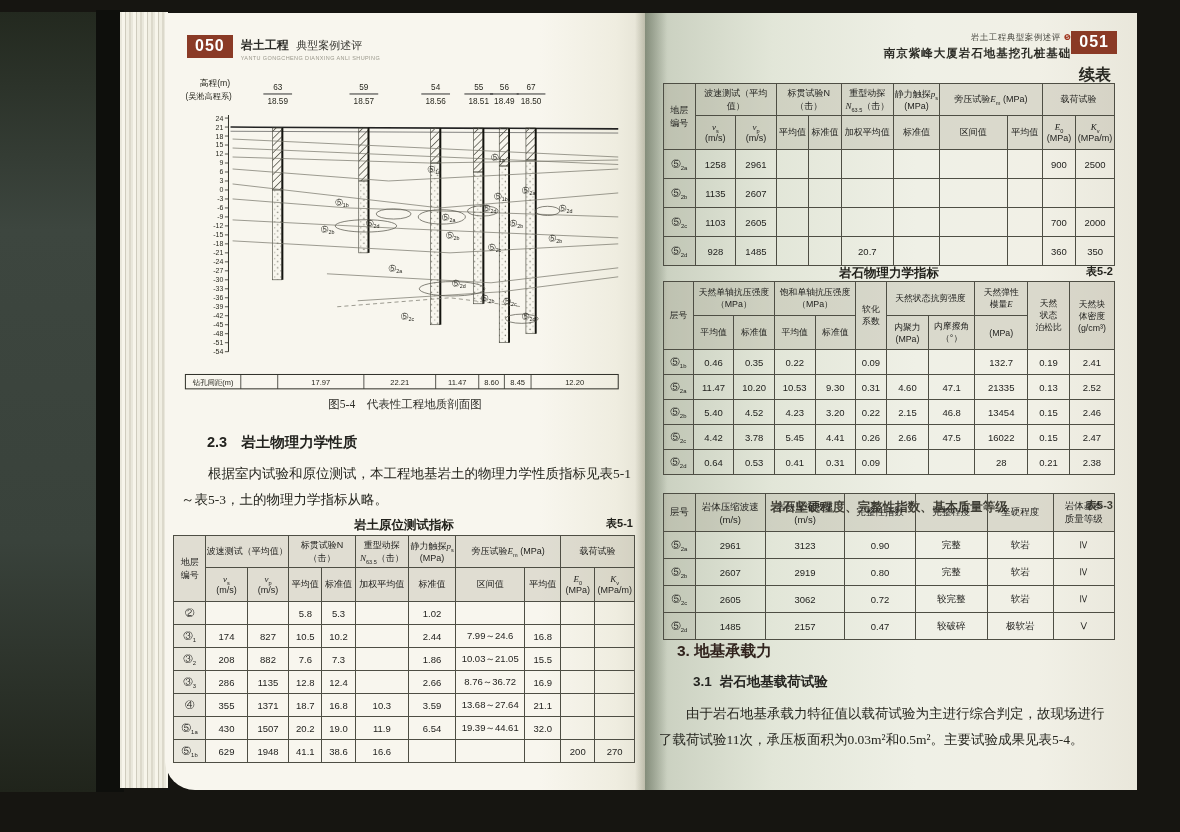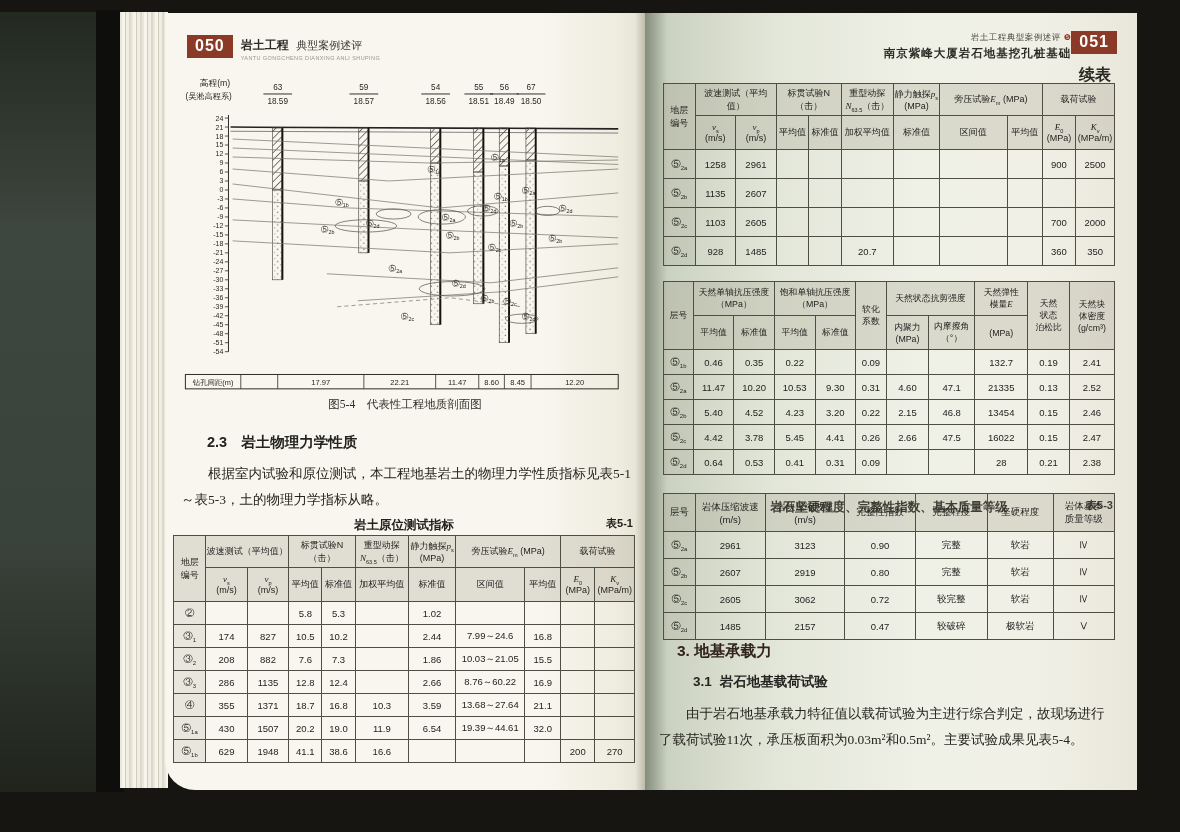--- a/index.html
+++ b/index.html
@@ -356,21 +356,21 @@
           <td></td>
         </tr>
         <tr>
           <td class="layer-cell"><span>③</span><sub>3</sub></td>
           <td>286</td>
           <td>1135</td>
           <td>12.8</td>
           <td>12.4</td>
           <td></td>
           <td>2.66</td>
-          <td>8.76～60.22</td>
+          <td>8.76～36.72</td>
           <td>16.9</td>
           <td></td>
           <td></td>
         </tr>
         <tr>
           <td class="layer-cell"><span>④</span></td>
           <td>355</td>
           <td>1371</td>
           <td>18.7</td>
           <td>16.8</td>
@@ -509,20 +509,24 @@
           <td>20.7</td>
           <td></td>
           <td></td>
           <td></td>
           <td>360</td>
           <td>350</td>
         </tr>
       </tbody>
   </table>
 
+  <div class="tbl-titlerow ttr-52">
+    <span class="tbl-title">岩石物理力学指标</span>
+    <span class="tbl-tag">表5-2</span>
+  </div>
 
   <table class="tbl-52">
     <colgroup>
         <col style="width:6.6%">
         <col style="width:9%">
         <col style="width:9%">
         <col style="width:9%">
         <col style="width:9%">
         <col style="width:6.8%">
         <col style="width:9.4%">

